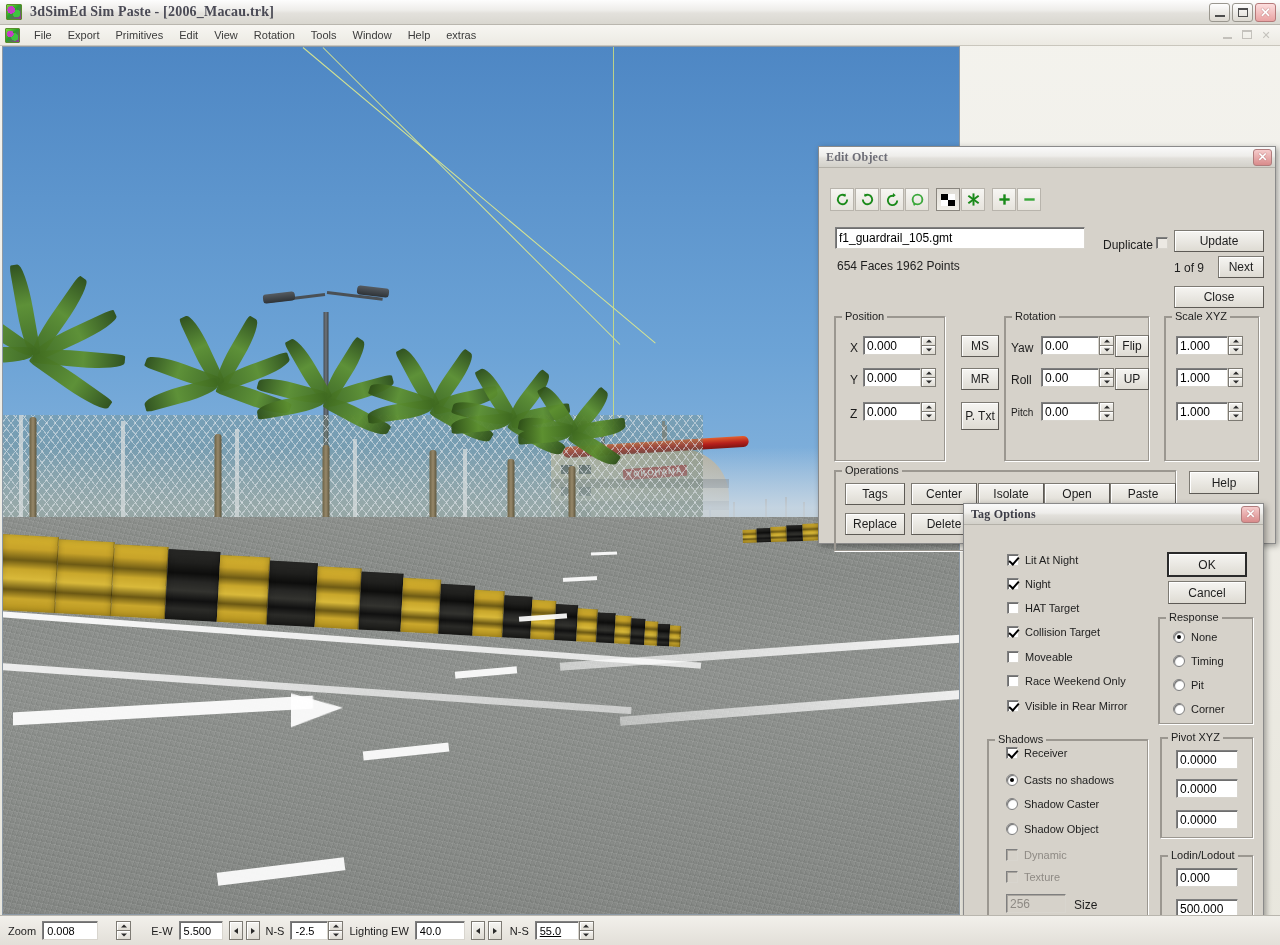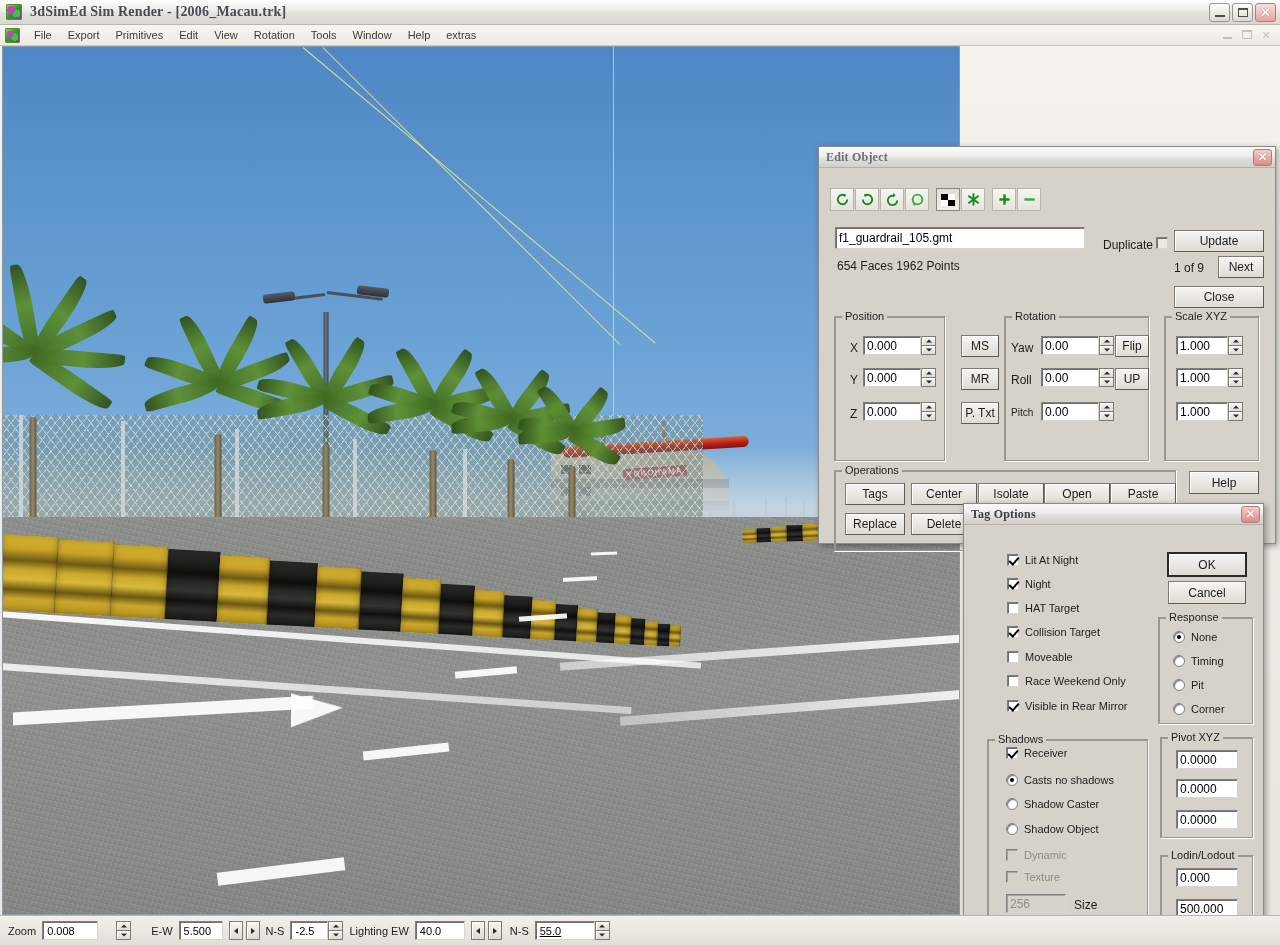--- a/index.html
+++ b/index.html
@@ -391,21 +391,21 @@
   .sb-spin { height:19px; }
   .sb-spin div { }
 </style>
 </head>
 <body>
 
 <div id="app">
 
   <div class="titlebar">
     <div class="app-icon"></div>
-    <div class="title-text">3dSimEd Sim Render - [2006_Macau.trk]</div>
+    <div class="title-text">3dSimEd Sim Paste - [2006_Macau.trk]</div>
     <div class="win-buttons">
       <div class="wbtn">
           <span class="minline"></span>
         </div>
       <div class="wbtn">
           <span class="maxsq"></span>
         </div>
       <div class="wbtn close">
         <span class="gl">✕</span>
       </div>
@@ -699,21 +699,21 @@
 
       <div class="fieldlabel" style="left:31px; top:239px; font-size:12px;">Z</div>
       <div class="w-input" style="position:absolute; left:44px; top:234px; width:58px; height:19px; font-size:12px;">0.000</div>
       <div class="spin" style="position:absolute; left:102px; top:234px; height:19px;">
           <div class="up"></div>
           <div class="down"></div>
         </div>
 
       <div class="w-btn" style="position:absolute; left:142px; top:167px; width:38px; height:22px; font-size:12px;">MS</div>
       <div class="w-btn" style="position:absolute; left:142px; top:200px; width:38px; height:22px; font-size:12px;">MR</div>
-      <div class="w-btn" style="position:absolute; left:142px; top:234px; width:38px; height:22px; font-size:12px;">P. Txt</div>
+      <div class="w-btn" style="position:absolute; left:142px; top:234px; width:38px; height:28px; font-size:12px;">P. Txt</div>
 
       <div class="groupbox" style="left:185px; top:148px; width:146px; height:146px;">
         <span class="gb-legend">Rotation</span>
       </div>
       <div class="fieldlabel" style="left:192px; top:173px; font-size:12px;">Yaw</div>
       <div class="w-input" style="position:absolute; left:222px; top:168px; width:58px; height:19px; font-size:12px;">0.00</div>
       <div class="spin" style="position:absolute; left:280px; top:168px; height:19px;">
           <div class="up"></div>
           <div class="down"></div>
         </div>
@@ -900,20 +900,20 @@
       </div>
 
     <div class="sb-label" style="">Lighting EW</div>
     <div class="sb-input" style="width:50px;">40.0</div>
     <div class="hspin" style="height:19px; margin-left:6px;">
         <div class="left"></div>
         <div class="right" style="margin-left:3px;"></div>
       </div>
 
     <div class="sb-label" style="margin-left:8px;">N-S</div>
-    <div class="sb-input" style="width:60px;text-decoration:underline;">55.0</div>
+    <div class="sb-input" style="width:44px;text-decoration:underline;">55.0</div>
     <div class="spin sb-spin">
         <div class="up"></div>
         <div class="down"></div>
       </div>
   </div>
 
 </div>
 
 </body></html>

